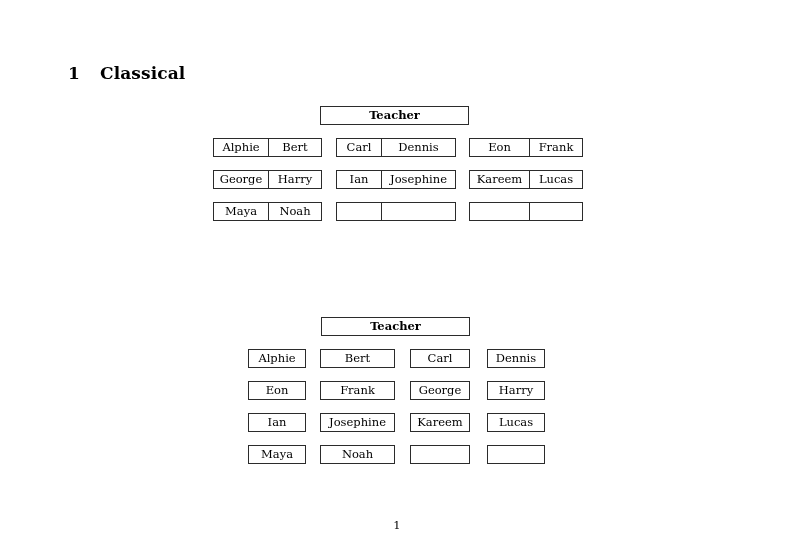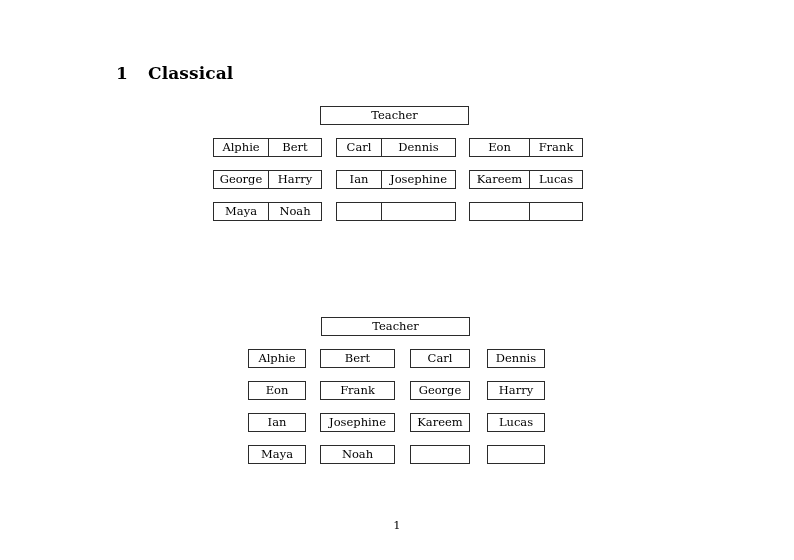--- a/index.html
+++ b/index.html
@@ -27,21 +27,21 @@
     font-size: 17px;
     font-weight: bold;
     letter-spacing: 0.1px;
     white-space: nowrap;
     line-height: 1;
   }
   .section-heading .sec-num {
     display: inline-block;
     width: 32px;
   }
-  #heading-classical   { left: 68px; top: 65px; margin-left: 48px; }
+  #heading-classical   { left: 68px; top: 65px; }
   #heading-distributed { left: 68px; top: 276px; }
 
   
   .diagram {
     position: absolute;
     left: 0;
     top: 0;
     width: 794px;
   }
   #diagram-classical   { top: 0; }
@@ -94,20 +94,21 @@
     height: 19px;
     border: 1px solid #2b2b2b;
     box-sizing: border-box;
     background: #ffffff;
     display: flex;
     align-items: center;
     justify-content: center;
     font-size: 11.5px;
     line-height: 1;
     white-space: nowrap;
+    font-weight: bold;
   }
 
   
   #page-number {
     position: absolute;
     left: 0;
     width: 794px;
     top: 520px;
     text-align: center;
     font-size: 11.5px;

